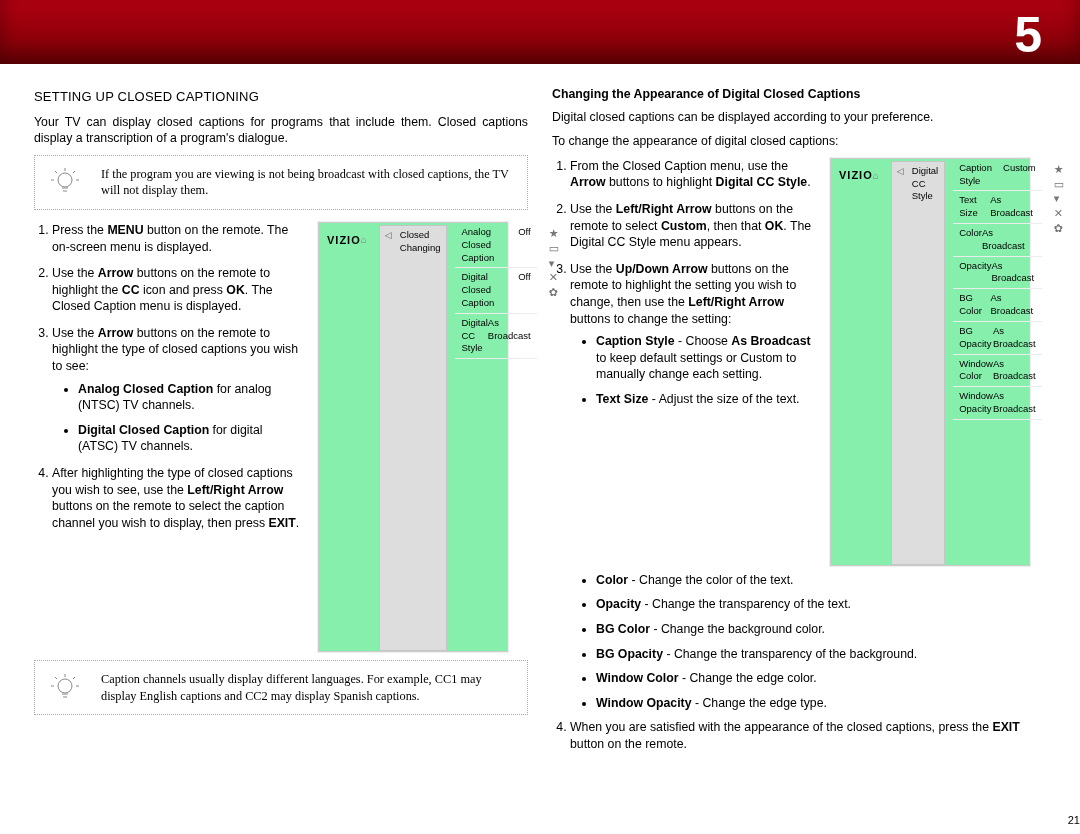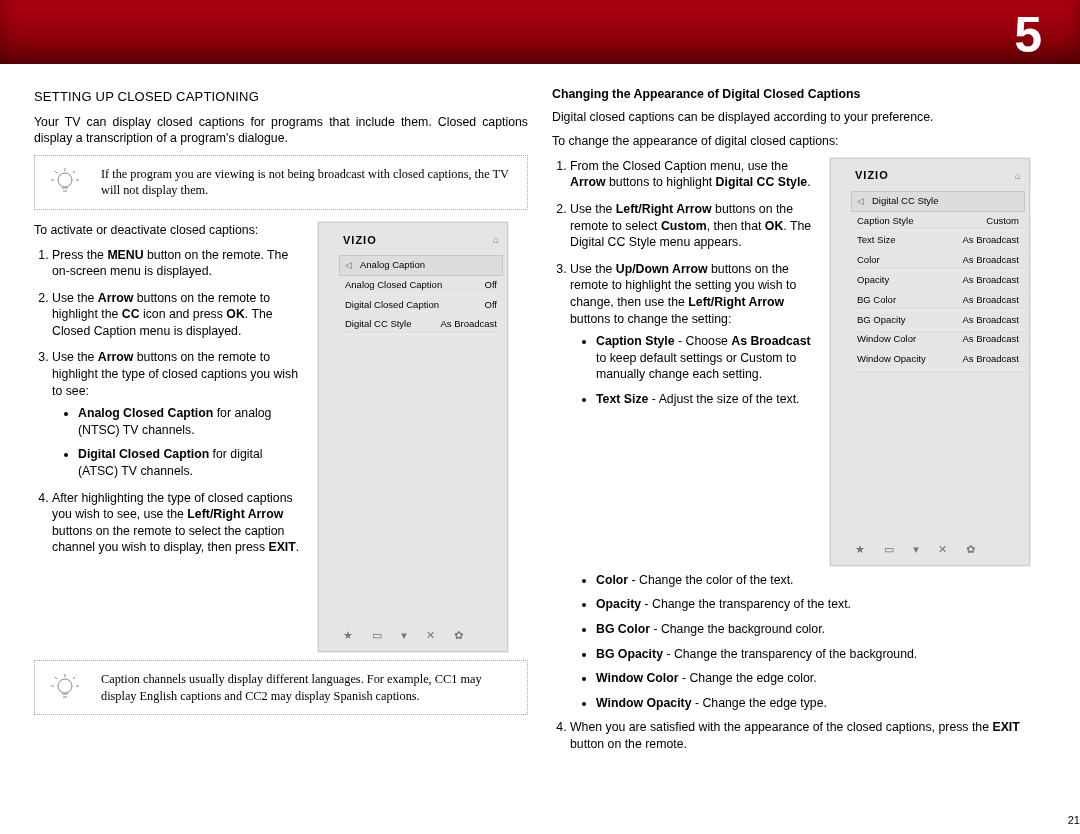--- a/index.html
+++ b/index.html
@@ -62,26 +62,25 @@
   }
   .bulb-icon svg { stroke: #888; }
   .two-col-left { display: flex; gap: 14px; }
   .two-col-left .text-side { width: 270px; }
   .two-col-left .screen-side { width: 190px; }
   .two-col-right { display: flex; gap: 8px; }
   .two-col-right .text-side { width: 270px; }
   .two-col-right .screen-side { width: 200px; }
   .tv-screen {
     border: 1px solid #ccc;
-    background: #e5e5e5;
+    background: #86efac;
     width: 190px;
     height: 430px;
-    display: flex; flex-direction: column;
+    display: flex; flex-direction: row;
     box-shadow: 0 0 0 1px #eee;
-    padding-left: 16px;
   }
   .tv-screen.tall { width: 200px; height: 408px; }
   .tv-head {
     height: 30px;
     padding: 6px 8px 2px 8px;
     display: flex; justify-content: space-between; align-items: center;
   }
   .tv-logo {
     font-weight: 800; letter-spacing: 1px; font-size: 11px; color: #000;
     font-family: Arial, sans-serif;
@@ -142,21 +141,20 @@
             <circle cx="16" cy="14" r="7"></circle>
               <path d="M13 22h6M14 25h4"></path>
             <path d="M16 2v3M5 14H2M30 14h-3M6 5l2 2M26 5l-2 2"></path>
           </svg>
         </div>
         <div>If the program you are viewing is not being broadcast with closed captions, the TV will not display them.</div>
       </div>
 
       <div class="two-col-left">
         <div class="text-side">
-          <p>To activate or deactivate closed captions:</p>
           <ol>
             <li>
               <span>Press the </span><b>MENU</b><span> button on the remote. The on-screen menu is displayed.</span>
             </li>
             <li>
               <span>Use the </span><b>Arrow</b><span> buttons on the remote to highlight the </span><b>CC</b><span> icon and press </span><b>OK</b><span>. The Closed Caption menu is displayed.</span>
             </li>
             <li>
               <span>Use the </span><b>Arrow</b><span> buttons on the remote to highlight the type of closed captions you wish to see:</span>
               <ul class="sub-bullets">
@@ -171,21 +169,21 @@
         </div>
 
         <div class="screen-side">
           <div class="tv-screen">
             <div class="tv-head">
               <span class="tv-logo">VIZIO</span>
               <span class="tv-home">⌂</span>
             </div>
             <div class="menu-title">
               <span class="back-arrow">◁</span>
-              <span>Analog Caption</span>
+              <span>Closed Changing</span>
             </div>
             <div class="menu-body">
               <div class="menu-row">
                   <span>Analog Closed Caption</span>
                   <span>Off</span>
                 </div>
               <div class="menu-row">
                   <span>Digital Closed Caption</span>
                   <span>Off</span>
                 </div>

